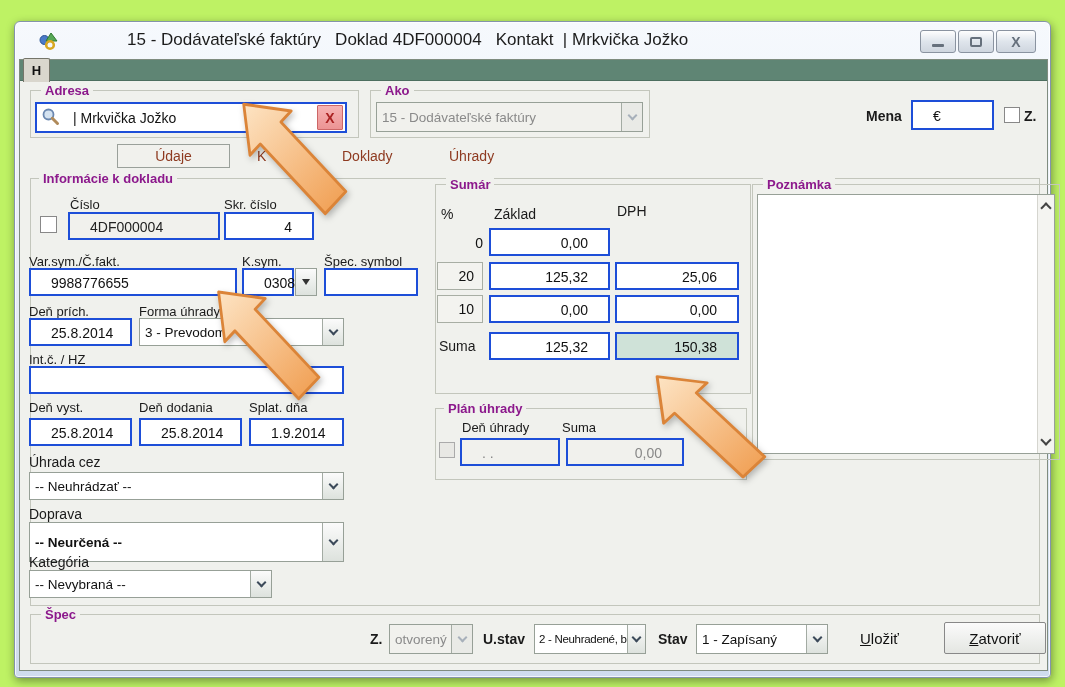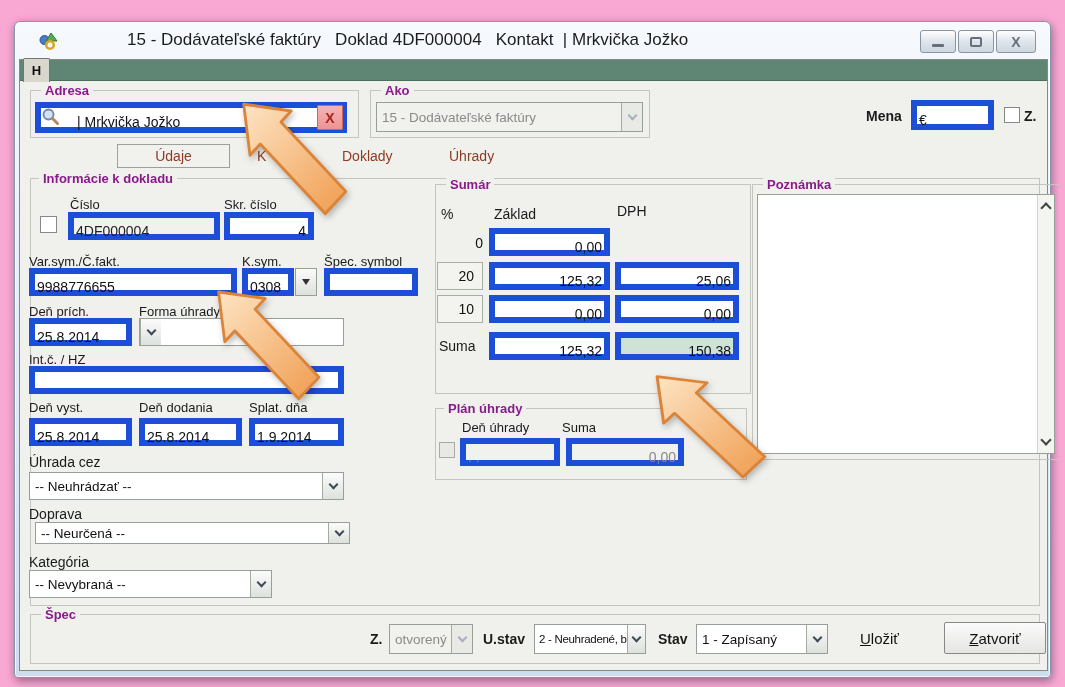--- a/index.html
+++ b/index.html
@@ -1,18 +1,18 @@
 <!DOCTYPE html>
 <html><head>
 <meta charset="utf-8">
 <style>
   * { margin:0; padding:0; box-sizing:border-box; }
   html,body { background:#fff; }
   body { font-family:"Liberation Sans", sans-serif; }
-  .stage { position:relative; width:1065px; height:687px; background:#f9a8d4; overflow:hidden; }
+  .stage { position:relative; width:1065px; height:687px; background:#bef264; overflow:hidden; }
 
   
   .window { position:absolute; left:14px; top:21px; width:1037px; height:657px;
             border:1px solid #8494ab; border-radius:6px 6px 4px 4px;
             background:linear-gradient(180deg,#f6f9fd 0%,#e6edf7 45%,#cfdcee 100%);
             box-shadow:1px 3px 10px rgba(0,0,0,.40), inset 0 0 0 1px rgba(255,255,255,.75); }
   .titlebar { position:absolute; left:0; top:0; width:100%; height:37px; }
   .title-text { position:absolute; left:112px; top:8px; font-size:17px; color:#1c1c1c; white-space:pre; }
   .app-icon { position:absolute; left:24px; top:9px; width:20px; height:20px; }
   .winbtn { position:absolute; top:8px; height:23px; border:1px solid #8a93a0; border-radius:3px;
@@ -30,22 +30,22 @@
            border:1px solid #75756a; border-bottom:none; border-radius:2px 2px 0 0;
            font-size:13px; font-weight:bold; color:#111; display:flex; align-items:center; justify-content:center; z-index:3; }
 
   .lbl { position:absolute; font-size:13px; color:#1a1a1a; white-space:nowrap; }
   .blbl { font-weight:bold; font-size:14px; }
   .rlbl { position:absolute; font-size:14px; color:#8e3a20; white-space:nowrap; }
 
   .group { position:absolute; border:1px solid #c3c6bc; }
   .gchip { position:absolute; top:-8px; background:#f0f1ed; padding:0 4px; color:#8c198c; font-weight:bold; font-size:13px; white-space:nowrap; }
 
-  .tf { position:absolute; background:#fff; border:6px solid #1d4ed8; font-family:"Liberation Sans",sans-serif;
-        font-size:14px; color:#111; padding:0 2px; }
+  .tf { position:absolute; background:#fff; border:2px solid #1d4ed8; font-family:"Liberation Sans",sans-serif;
+        font-size:14px; color:#111; padding:0 20px; }
   .num { text-align:right; }
   .dis { background:#f1f1ed; color:#888; }
 
   .combo { position:absolute; background:#fff; border:1px solid #97a097; display:flex; align-items:stretch; }
   .ctext { flex:1; display:flex; align-items:center; padding:0 5px; font-size:13.5px; color:#111;
            white-space:nowrap; overflow:hidden; }
   .cbtn { width:21px; background:linear-gradient(#fbfbfb,#dde2dd); border-left:1px solid #a3aba3;
           display:flex; align-items:center; justify-content:center; }
   .chev { width:7px; height:7px; border-right:2px solid #3c4a5a; border-bottom:2px solid #3c4a5a; transform:rotate(45deg); margin-top:-4px; }
   .combo.dis .ctext { color:#8a8a8a; } .combo.dis { background:#f1f1ed;justify-content:space-between; }
@@ -168,20 +168,21 @@
       <div class="cbtn" style="position:absolute;left:275px;top:208px;width:22px;height:28px;border:1px solid #97a097;">
           <span class="tri-down"></span>
         </div>
       <span class="lbl" style="left:304px;top:194px;">Špec. symbol</span>
       <div class="tf" style="left:304px;top:208px;width:94px;height:28px;line-height:26px;"></div>
 
       <span class="lbl" style="left:9px;top:244px;">Deň prích.</span>
       <div class="tf" style="left:9px;top:258px;width:103px;height:28px;line-height:26px;">25.8.2014</div>
       <span class="lbl" style="left:119px;top:244px;">Forma úhrady</span>
       <div class="combo" style="left:119px;top:258px;width:205px;height:28px;">
+        <span class="ctext">3 - Prevodom</span>
         <span class="cbtn">
             <span class="chev"></span>
           </span>
       </div>
 
       <span class="lbl" style="left:9px;top:292px;">Int.č. / HZ</span>
       <div class="tf" style="left:9px;top:306px;width:315px;height:28px;line-height:26px;"></div>
 
       <span class="lbl" style="left:9px;top:340px;">Deň vyst.</span>
       <div class="tf" style="left:9px;top:358px;width:103px;height:28px;line-height:26px;">25.8.2014</div>
@@ -191,21 +192,21 @@
       <div class="tf" style="left:229px;top:358px;width:95px;height:28px;line-height:26px;">1.9.2014</div>
 
       <span class="lbl" style="left:9px;top:394px;font-size:14px;">Úhrada cez</span>
       <div class="combo" style="left:9px;top:412px;width:315px;height:28px;">
         <span class="ctext">-- Neuhrádzať --</span>
         <span class="cbtn">
             <span class="chev"></span>
           </span>
       </div>
       <span class="lbl" style="left:9px;top:446px;font-size:14px;">Doprava</span>
-      <div class="combo" style="left:15px;top:462px;width:315px;height:22px;">
+      <div class="combo" style="left:9px;top:462px;width:315px;height:40px;font-weight:bold;">
         <span class="ctext">-- Neurčená --</span>
         <span class="cbtn">
             <span class="chev"></span>
           </span>
       </div>
       <span class="lbl" style="left:9px;top:494px;font-size:14px;">Kategória</span>
       <div class="combo" style="left:9px;top:510px;width:243px;height:28px;">
         <span class="ctext">-- Nevybraná --</span>
         <span class="cbtn">
             <span class="chev"></span>

